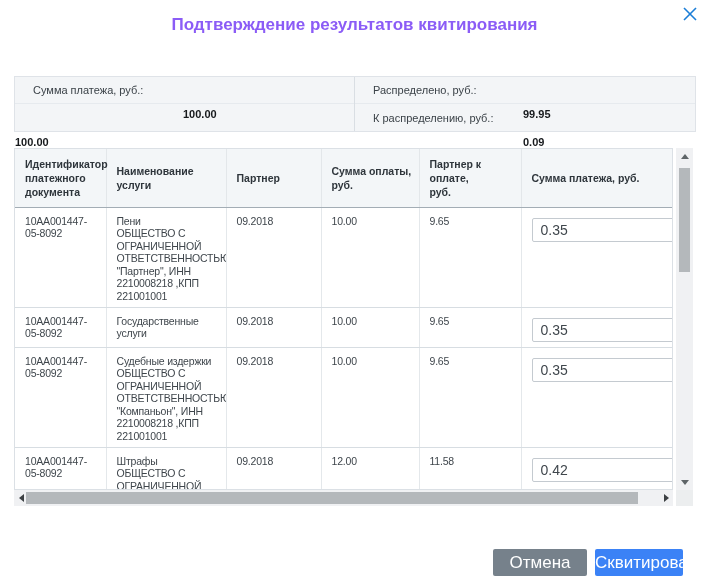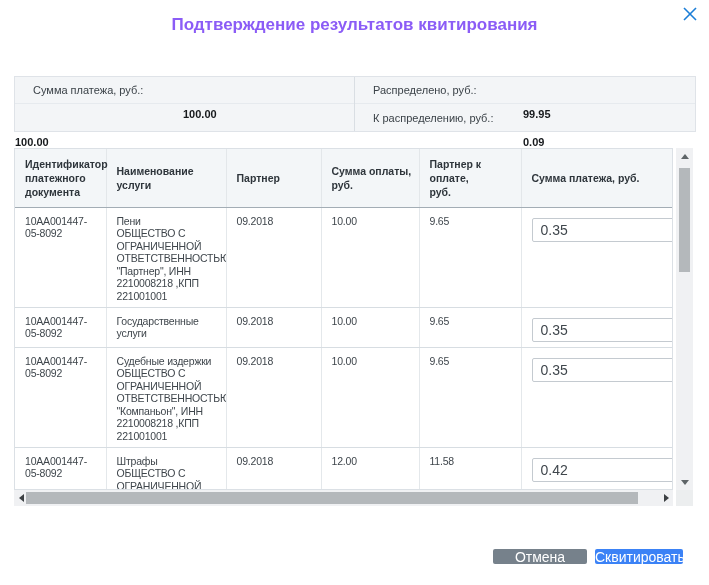--- a/index.html
+++ b/index.html
@@ -48,22 +48,22 @@
   .corner  { position:absolute; right:0; top:342px; width:17px; height:16px; background:#eceeef; }
   .vthumb { position:absolute; left:3px; top:20px; width:11px; height:104px; background:#b4b8bb; }
   .hthumb { position:absolute; left:12px; top:2px; width:612px; height:12px; background:#b4b8bb; }
   .sbtn { position:absolute; width:17px; height:16px; display:flex; align-items:center; justify-content:center; }
   .tri-up    { width:0;height:0;border-left:4px solid transparent;border-right:4px solid transparent;border-bottom:5px solid #5f6568; }
   .tri-down  { width:0;height:0;border-left:4px solid transparent;border-right:4px solid transparent;border-top:5px solid #5f6568; }
   .tri-left  { width:0;height:0;border-top:4px solid transparent;border-bottom:4px solid transparent;border-right:5px solid #3c4043; }
   .tri-right { width:0;height:0;border-top:4px solid transparent;border-bottom:4px solid transparent;border-left:5px solid #3c4043; }
 
   
-  .btn { position:absolute; top:549px; height:15px; border:none; border-radius:2px;
-         font-family:"Liberation Sans", sans-serif; font-size:14px; color:#ffffff; cursor:pointer; }
+  .btn { position:absolute; top:549px; height:27px; border:none; border-radius:2px;
+         font-family:"Liberation Sans", sans-serif; font-size:17px; color:#ffffff; cursor:pointer; }
   .btn-cancel  { left:493px; width:94px; background:#76818b; }
   .btn-confirm { left:595px; width:88px; background:#3b82f6; }
 </style>
 </head>
 <body>
 
 <div class="close">
   <svg width="18" height="18" viewBox="0 0 18 18">
     <line x1="3" y1="3" x2="15" y2="15" stroke="#1b7ed7" stroke-width="1.6"></line>
     <line x1="15" y1="3" x2="3" y2="15" stroke="#1b7ed7" stroke-width="1.6"></line>

